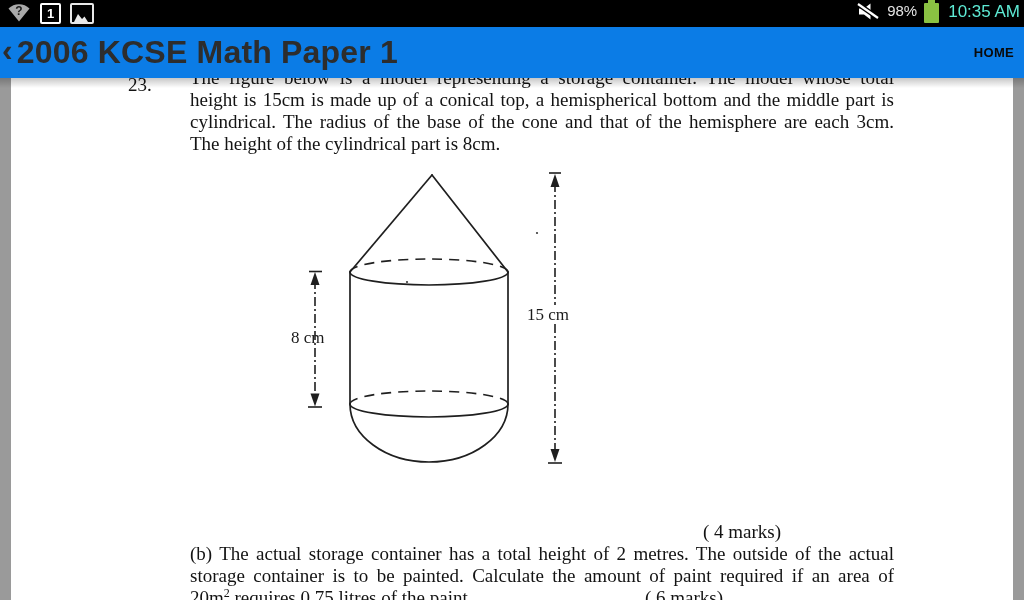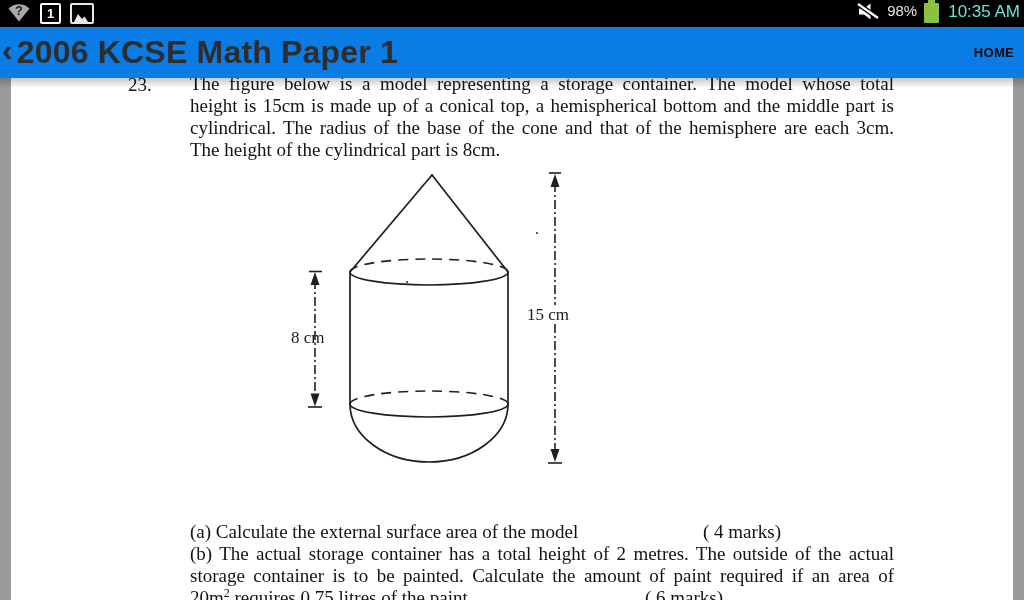--- a/index.html
+++ b/index.html
@@ -55,21 +55,21 @@
   .doc-shadow {
     position:absolute; left:0; top:51px; width:1024px; height:10px; z-index:6; pointer-events:none;
     background:linear-gradient(rgba(0,0,0,0.22), rgba(0,0,0,0));
   }
   .page {
     position:absolute; left:11px; top:0; width:1002px; height:573px;
     background:#fff; overflow:hidden;
     font-family:"Liberation Serif", serif; color:#131313; font-size:19px;
   }
   .qnum { position:absolute; left:117px; top:47px; line-height:22px; }
-  .intro-block { position:absolute; left:179px; top:46px; width:704px; line-height:22px; }
+  .intro-block { position:absolute; left:179px; top:40px; width:704px; line-height:22px; }
   .jline { text-align:justify; text-align-last:justify; height:22px; overflow:hidden; }
   .lline { text-align:left; height:22px; overflow:hidden; }
   .parts-block { position:absolute; left:179px; top:494px; width:704px; line-height:22px; }
   .marks-a { position:absolute; left:513px; top:0; }
   .marks-b { position:absolute; left:455px; top:0; }
   .rel { position:relative; }
   sup.sq { font-size:12px; vertical-align:super; line-height:0; }
 
   .figure-svg { position:absolute; left:269px; top:138px; }
   .fig-line { stroke:#1f1f1f; stroke-width:1.7; fill:none; stroke-linecap:round; }
@@ -159,21 +159,20 @@
           <path class="dim-dashdot" d="M275,18 L275,140"></path>
           <path class="dim-dashdot" d="M275,159 L275,288"></path>
           <polygon class="arrowhead" points="275,9 270.5,22 279.5,22"></polygon>
           <polygon class="arrowhead" points="275,297 270.5,284 279.5,284"></polygon>
           <text class="fig-text" x="247" y="155">15 cm</text>
         </g>
       </svg>
 
       <div class="parts-block">
         <div class="lline rel">
-          <span>(a) Calculate the external surface area of the model</span>
           <span class="marks-a">( 4 marks)</span>
         </div>
         <div class="jline">(b) The actual storage container has a total height of 2 metres. The outside of the actual</div>
         <div class="jline">storage container is to be painted. Calculate the amount of paint required if an area of</div>
         <div class="lline rel">
           <span>20m</span><sup class="sq">2</sup><span> requires 0.75 litres of the paint</span>
           <span class="marks-b">( 6 marks)</span>
         </div>
       </div>
 

